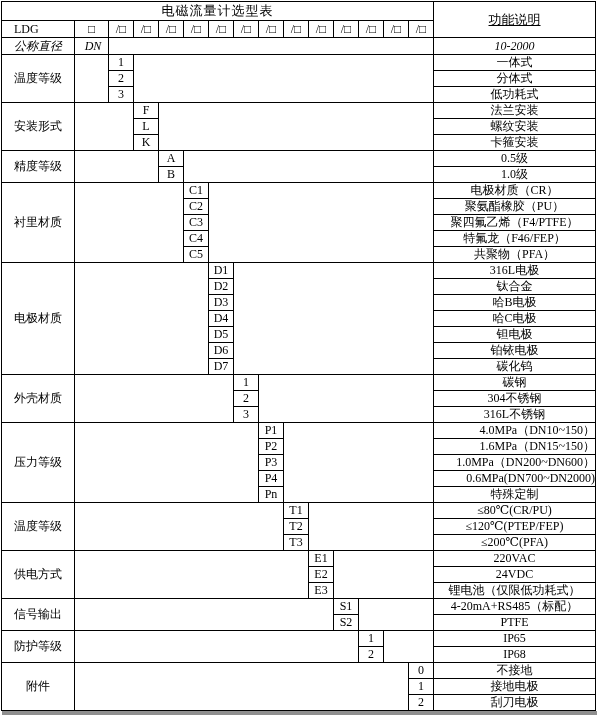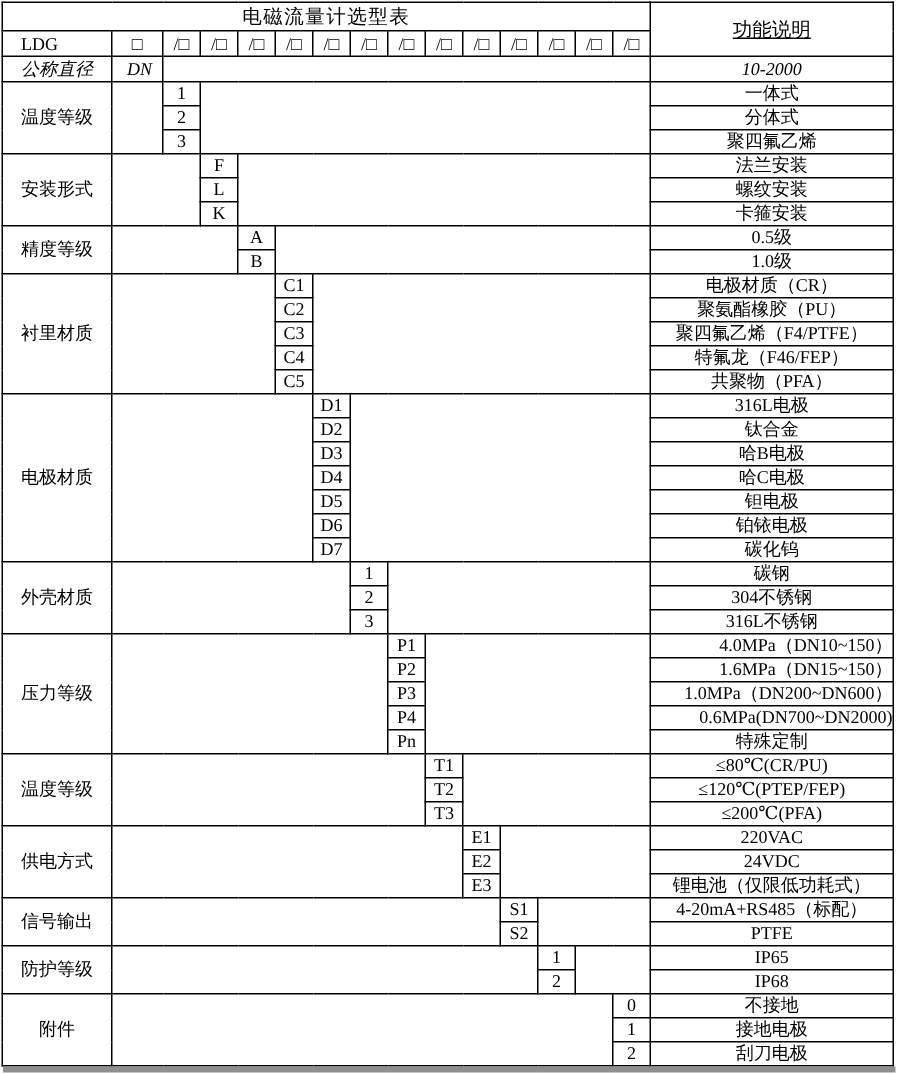--- a/index.html
+++ b/index.html
@@ -91,21 +91,21 @@
           <td class="code">1</td>
           <td class="blank" rowspan="3" colspan="12"></td>
           <td class="desc">一体式</td>
         </tr>
         <tr class="r-sec">
           <td class="code">2</td>
           <td class="desc">分体式</td>
         </tr>
         <tr class="r-sec">
           <td class="code">3</td>
-          <td class="desc">聚四氟乙烯</td>
+          <td class="desc">低功耗式</td>
         </tr>
         <tr class="r-sec">
           <td class="lbl" rowspan="3">安装形式</td>
           <td class="blank" rowspan="3" colspan="2"></td>
           <td class="code">F</td>
           <td class="blank" rowspan="3" colspan="11"></td>
           <td class="desc">法兰安装</td>
         </tr>
         <tr class="r-sec">
           <td class="code">L</td>

